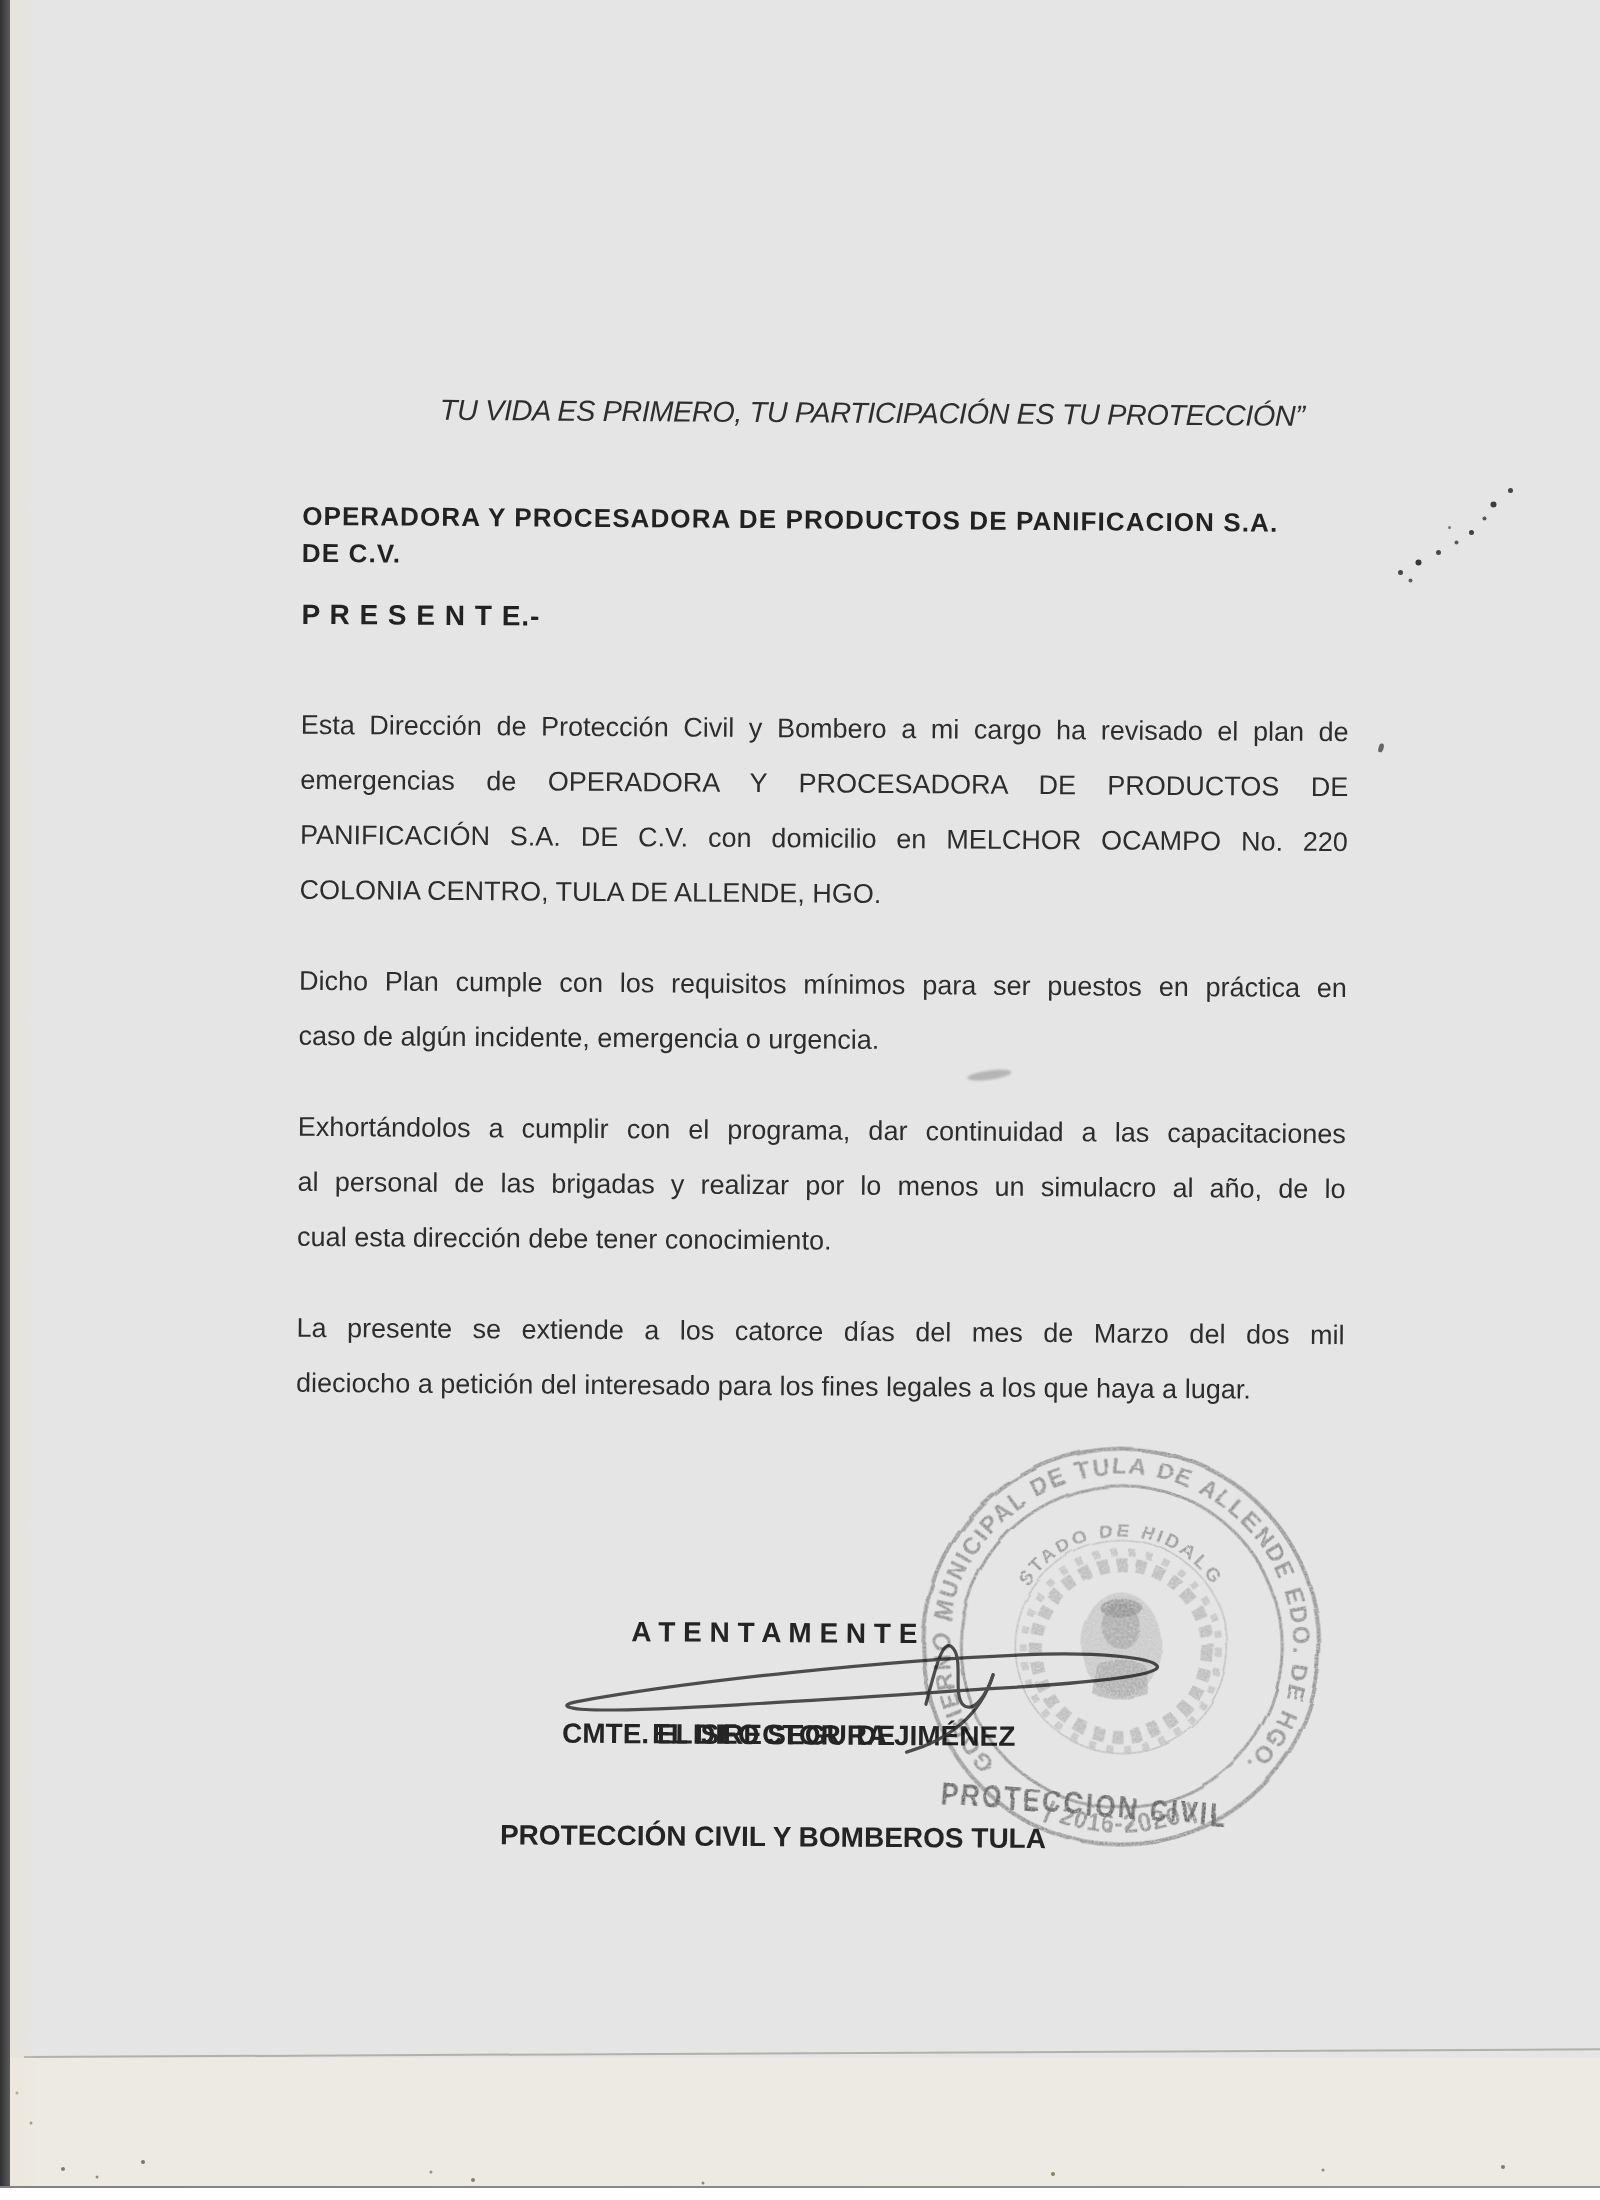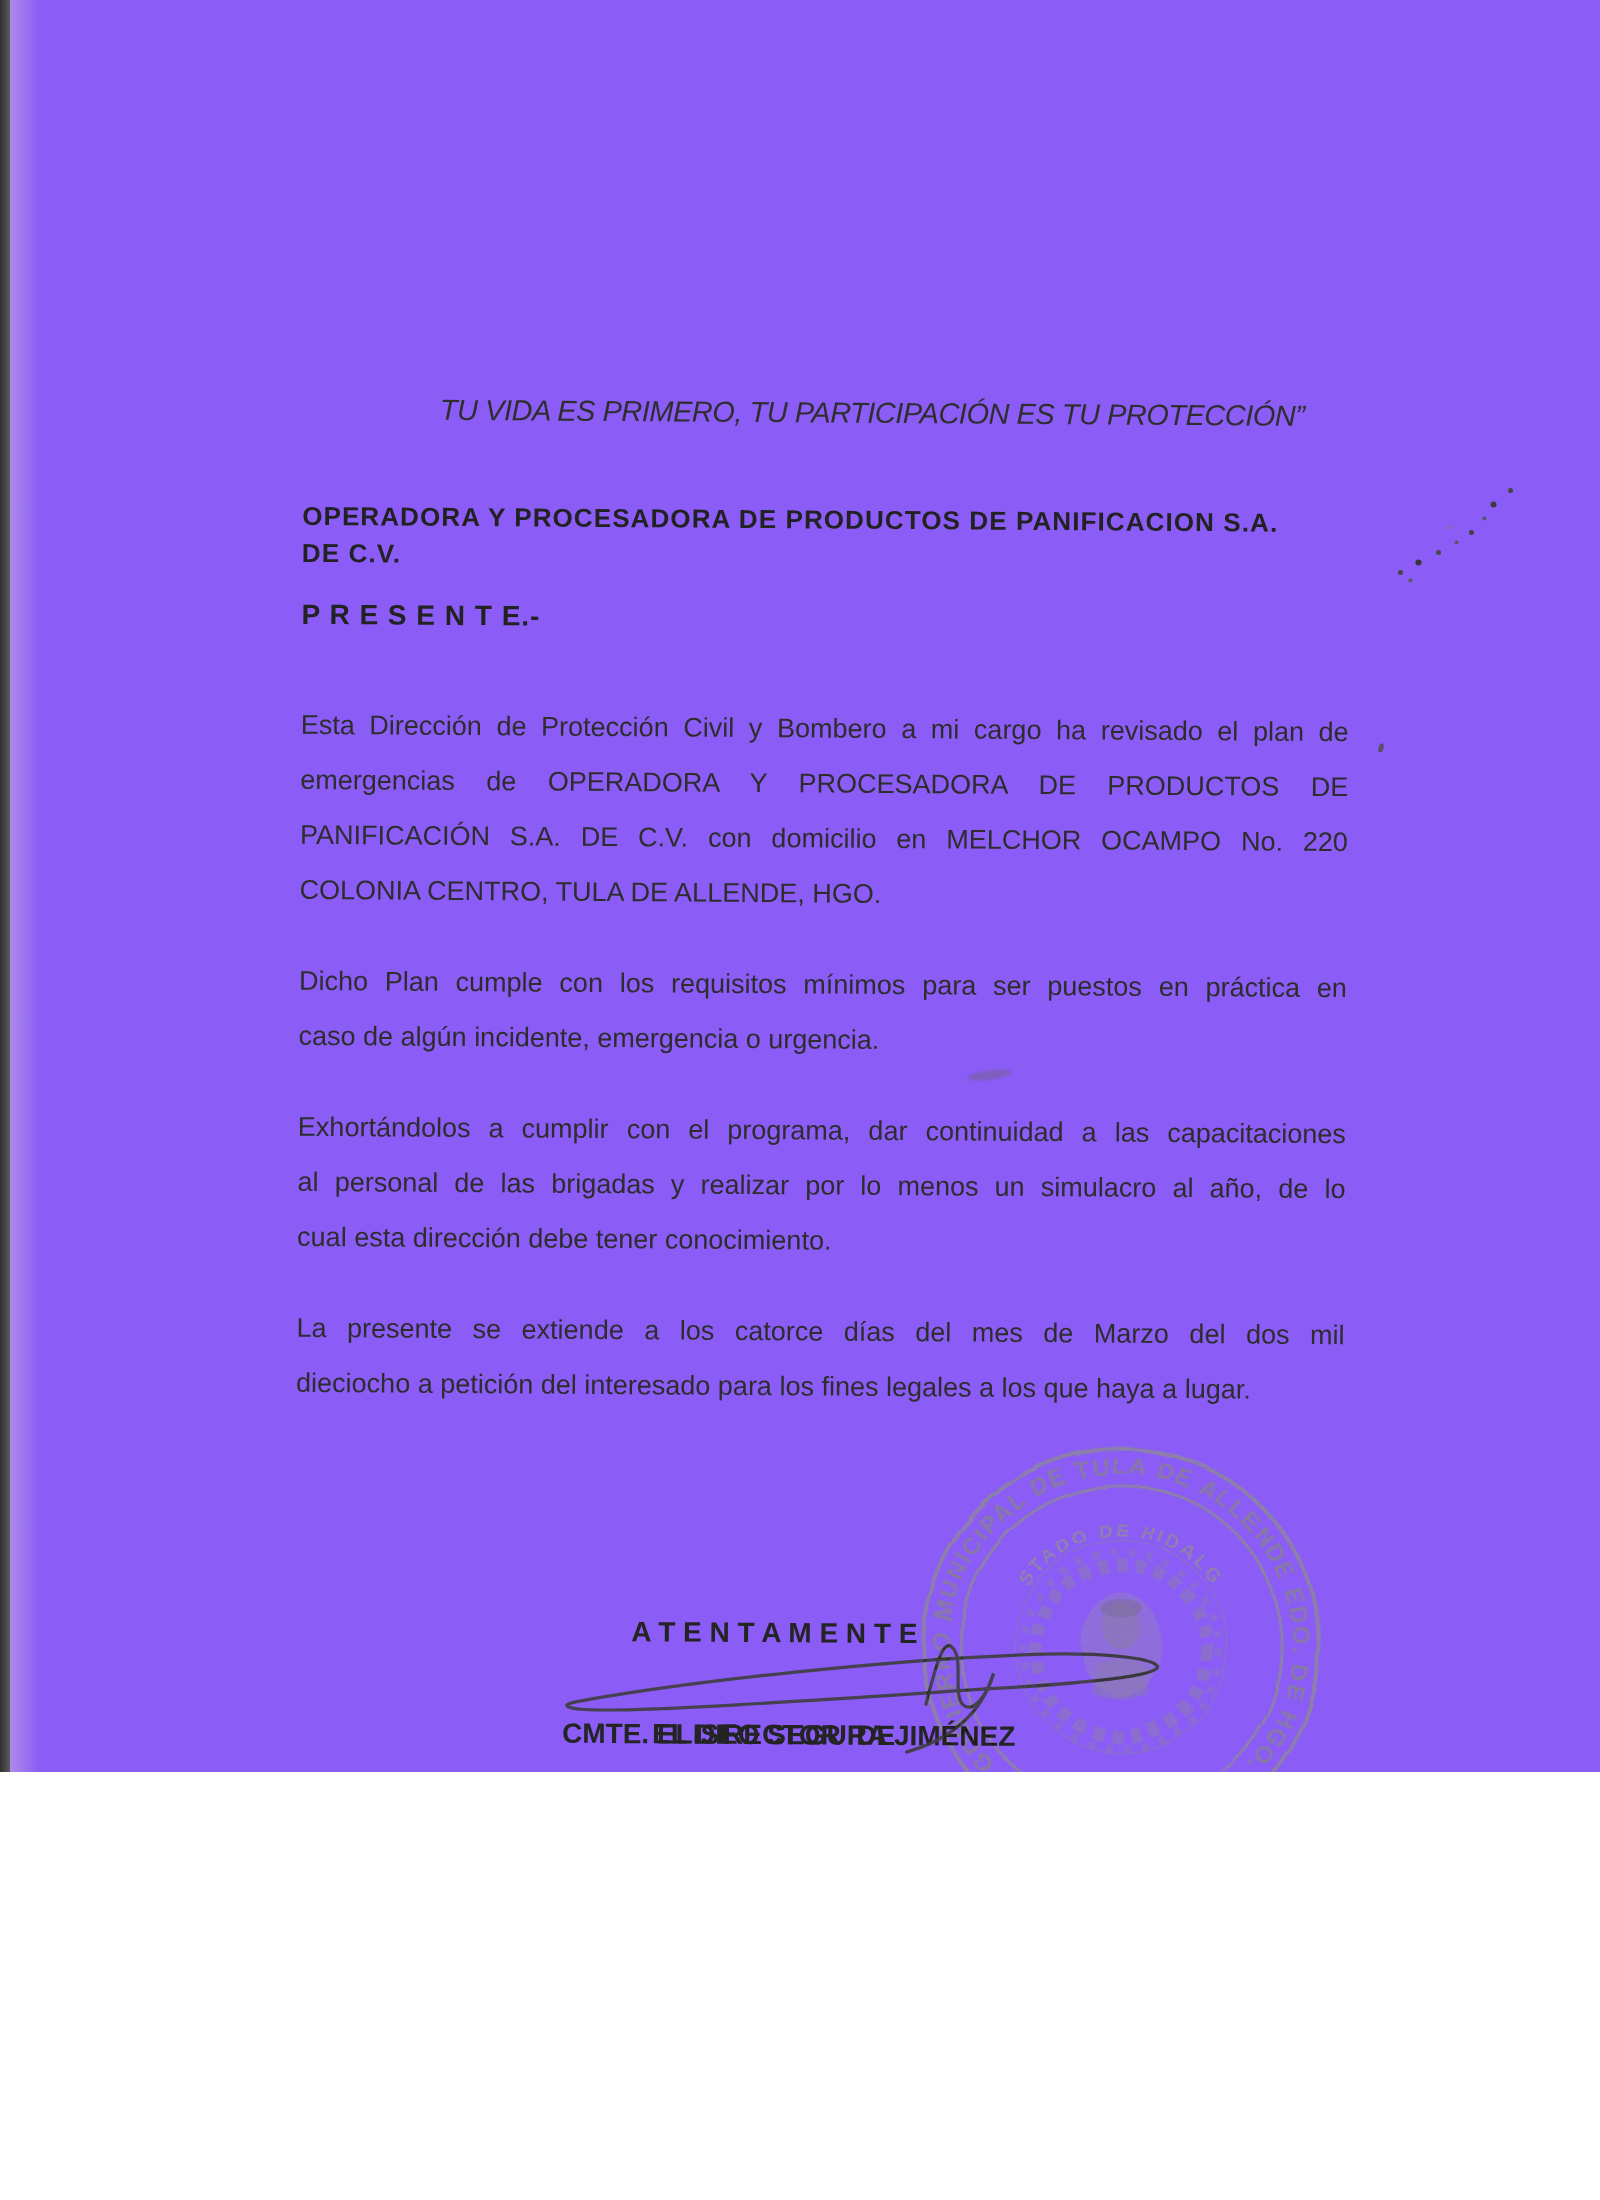--- a/index.html
+++ b/index.html
@@ -1,16 +1,16 @@
 <!DOCTYPE html>
 <html><head>
 <meta charset="utf-8">
 <style>
   html,body{margin:0;padding:0;background:#ffffff;}
-  .page{position:relative;width:1600px;height:1772px;background:#8b5cf6;overflow:hidden;
+  .page{position:relative;width:1600px;height:2188px;background:#e5e5e5;overflow:hidden;
         font-family:"Liberation Sans", sans-serif;color:#2b2b2b;}
   .content{position:absolute;left:0;top:0;width:1600px;height:2200px;
            transform:rotate(0.4deg);transform-origin:320px 400px;}
   
   .quote{position:absolute;left:440px;top:393px;font-style:italic;font-size:29px;
          letter-spacing:-0.5px;color:#2e2e2e;white-space:pre;}
   .recipient{position:absolute;left:303px;top:498px;font-weight:bold;font-size:26px;
              letter-spacing:1.1px;line-height:37px;color:#222;}
   .salutation{position:absolute;left:303px;top:599px;font-weight:bold;font-size:28px;
               letter-spacing:1px;white-space:pre;color:#222;}

